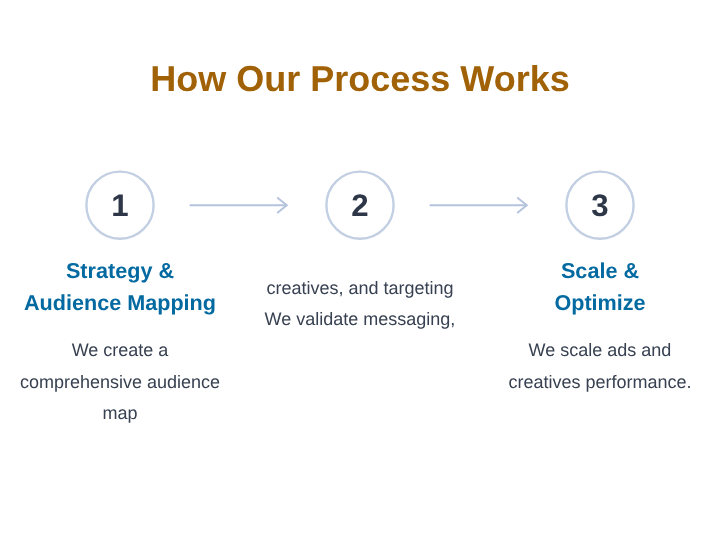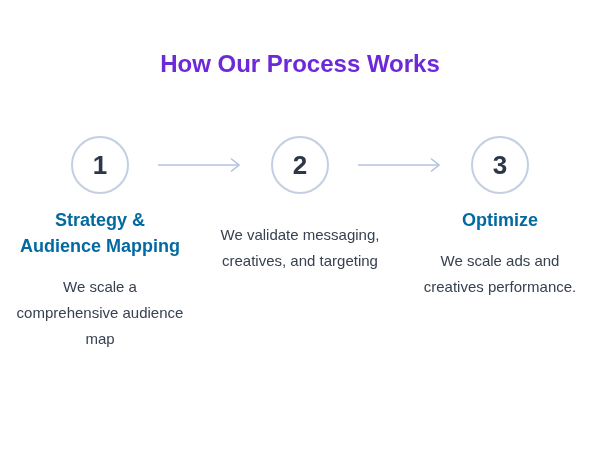--- a/index.html
+++ b/index.html
@@ -12,23 +12,23 @@
     position: relative;
     width: 600px;
     height: 450px;
     background: #ffffff;
     overflow: hidden;
   }
   .title {
     margin: 0;
     padding-top: 50px;
     text-align: center;
-    font-size: 24px;
+    font-size: 30px;
     font-weight: bold;
-    color: #6d28d9;
+    color: #a16207;
   }
   .diagram {
     position: relative;
     margin-top: 58px;
     display: flex;
     width: 600px;
   }
   .step {
     flex: 1;
     display: flex;
@@ -88,43 +88,44 @@
 
     <div class="step">
       <div class="circle">
         <span class="num">1</span>
       </div>
       <div class="step-title">
         <span class="tl">Strategy &amp;</span>
         <span class="tl">Audience Mapping</span>
       </div>
       <div class="step-desc">
-        <span class="dl">We scale a</span>
+        <span class="dl">We create a</span>
         <span class="dl">comprehensive audience</span>
         <span class="dl">map</span>
       </div>
     </div>
 
     <div class="step">
       <div class="circle">
         <span class="num">2</span>
       </div>
       <div class="step-title">
       </div>
       <div class="step-desc">
+        <span class="dl">creatives, and targeting</span>
         <span class="dl">We validate messaging,</span>
-        <span class="dl">creatives, and targeting</span>
       </div>
     </div>
 
     <div class="step">
       <div class="circle">
         <span class="num">3</span>
       </div>
       <div class="step-title">
+        <span class="tl">Scale &amp;</span>
         <span class="tl">Optimize</span>
       </div>
       <div class="step-desc">
         <span class="dl">We scale ads and</span>
         <span class="dl">creatives performance.</span>
       </div>
     </div>
 
     <svg class="arrow arrow-1" viewBox="0 0 86 16" xmlns="http://www.w3.org/2000/svg">
       <line x1="1" y1="8" x2="82" y2="8" stroke-width="1.6" stroke="#b4c3de"></line>

